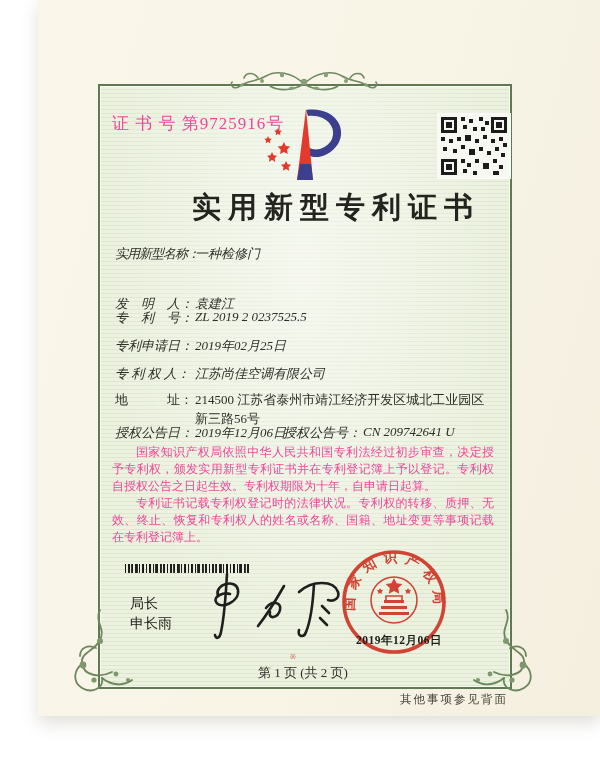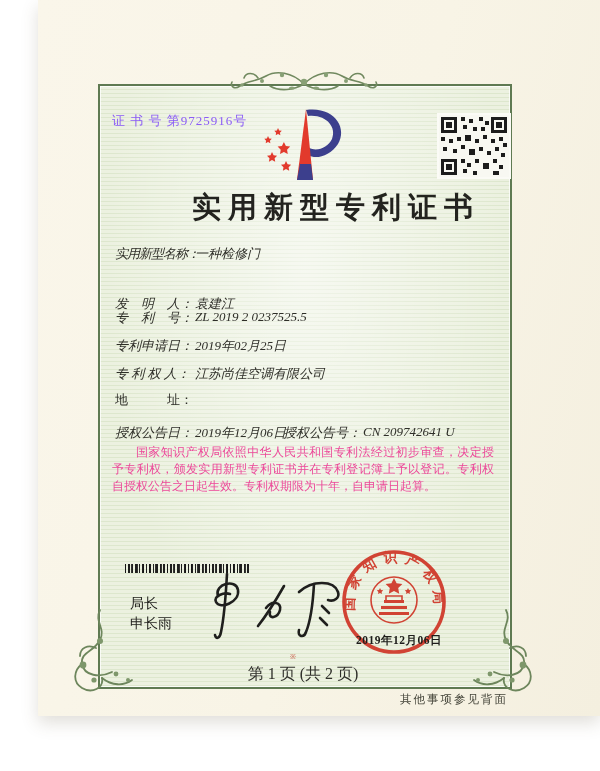--- a/index.html
+++ b/index.html
@@ -21,21 +21,21 @@
     box-shadow:inset 0 0 0 1px rgba(255,255,255,.75);
     background:
       repeating-linear-gradient(180deg,#ecf1e0 0 3px,#dde7cd 3px 4px);
   }
   .cert-inner-tint{
     position:absolute;inset:0;
     background:radial-gradient(ellipse at 50% 30%,rgba(255,255,255,.55),rgba(255,255,255,0) 70%);
     pointer-events:none;
   }
   .cert-no{
-    position:absolute;left:112px;top:112px;font-size:13px;color:#8b5cf6;
+    position:absolute;left:112px;top:112px;font-size:17px;color:#ec4899;
     letter-spacing:1px;
   }
   .logo{position:absolute;left:256px;top:106px;}
   .qr{position:absolute;left:437px;top:113px;background:#fbfbf6;padding:2px;}
   .title{
     position:absolute;left:98px;top:188px;width:476px;text-align:center;
     font-size:29px;color:#23231f;letter-spacing:7px;font-weight:600;
   }
   .fields{position:absolute;left:115px;top:245px;width:382px;font-size:13px;color:#2e2e28;}
   .frow{position:absolute;left:0;white-space:nowrap;font-style:italic;}
@@ -60,21 +60,21 @@
   .director{position:absolute;left:130px;top:594px;font-size:14px;color:#23231f;line-height:20px;}
   .signature{position:absolute;left:196px;top:566px;}
   .seal{position:absolute;left:334px;top:542px;opacity:.92;}
   .seal-date{
     position:absolute;left:344px;top:633px;width:110px;text-align:center;
     font-size:11.5px;color:#1d1d1a;font-weight:600;letter-spacing:.5px;
   }
   .page-mark{position:absolute;left:290px;top:652px;font-size:7px;color:#c23b28;}
   .page-info{
     position:absolute;left:98px;top:664px;width:410px;text-align:center;
-    font-size:16px;color:#2f2f2a;
+    font-size:13px;color:#2f2f2a;
   }
   .back-note{
     position:absolute;left:98px;top:692px;width:410px;text-align:right;
     font-size:11.5px;color:#45453a;letter-spacing:2px;
   }
   .ornament{position:absolute;}
   svg{display:block;}
 </style>
 </head>
 <body>
@@ -221,31 +221,33 @@
     <span class="lbl">专　利　号：</span><span class="val">ZL 2019 2 0237525.5</span>
   </div>
   <div class="frow" style="top:92px;">
     <span class="lbl">专利申请日：</span><span class="val">2019年02月25日</span>
   </div>
   <div class="frow" style="top:120px;">
     <span class="lbl">专 利 权 人：</span><span class="val">江苏尚佳空调有限公司</span>
   </div>
   <div class="addr-row">
     <span class="lbl">地　　　址：</span>
+    <span class="val">214500 江苏省泰州市靖江经济开发区城北工业园区新三路56号</span>
   </div>
   <div class="frow" style="top:179px;">
     <span class="lbl">授权公告日：</span><span class="val">2019年12月06日</span>
     <span class="pair2">
       <span class="lbl">授权公告号：</span><span class="val">CN 209742641 U</span>
     </span>
   </div>
 </div>
 
 <div class="body-text">
   <p>国家知识产权局依照中华人民共和国专利法经过初步审查，决定授予专利权，颁发实用新型专利证书并在专利登记簿上予以登记。专利权自授权公告之日起生效。专利权期限为十年，自申请日起算。</p>
+  <p>专利证书记载专利权登记时的法律状况。专利权的转移、质押、无效、终止、恢复和专利权人的姓名或名称、国籍、地址变更等事项记载在专利登记簿上。</p>
 </div>
 
 <div class="barcode"></div>
 
 <div class="director">
   <div>局长</div>
   <div>申长雨</div>
 </div>
 
 <div class="signature">

